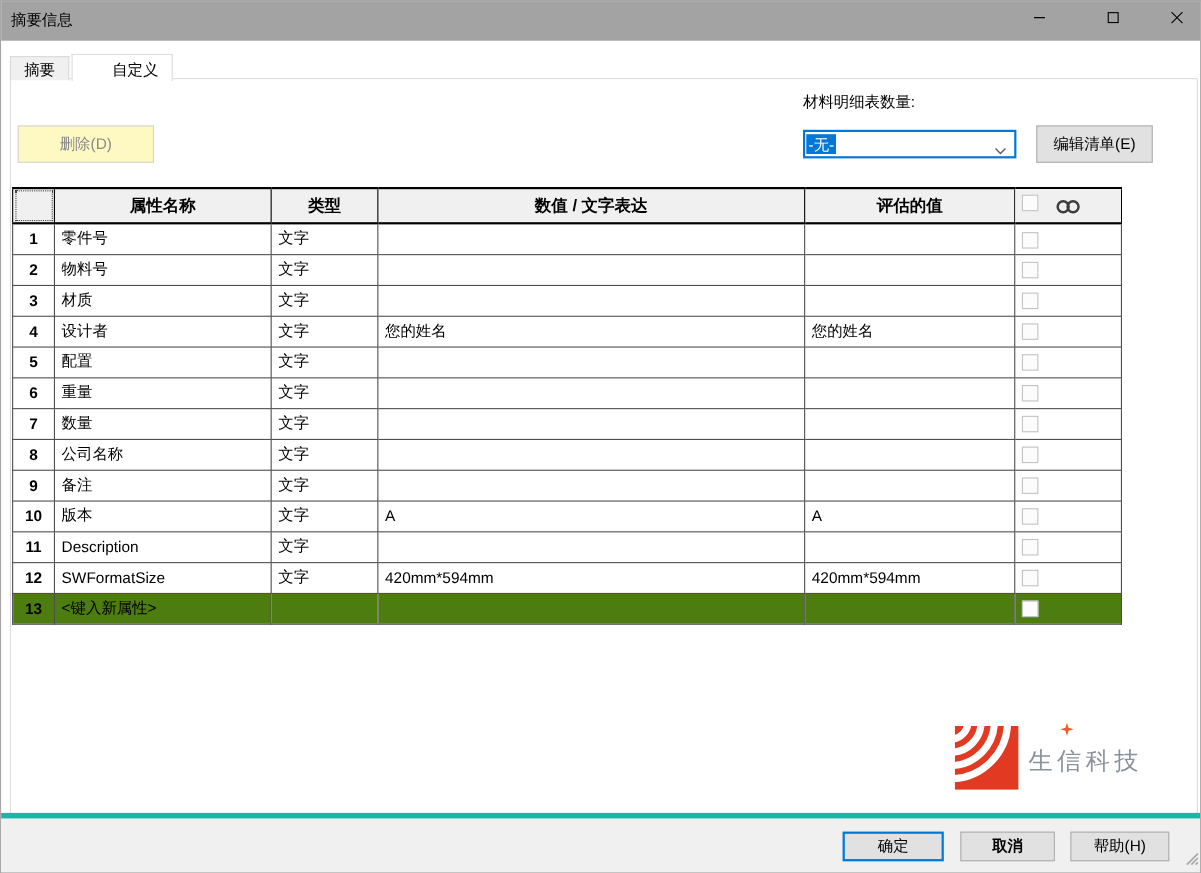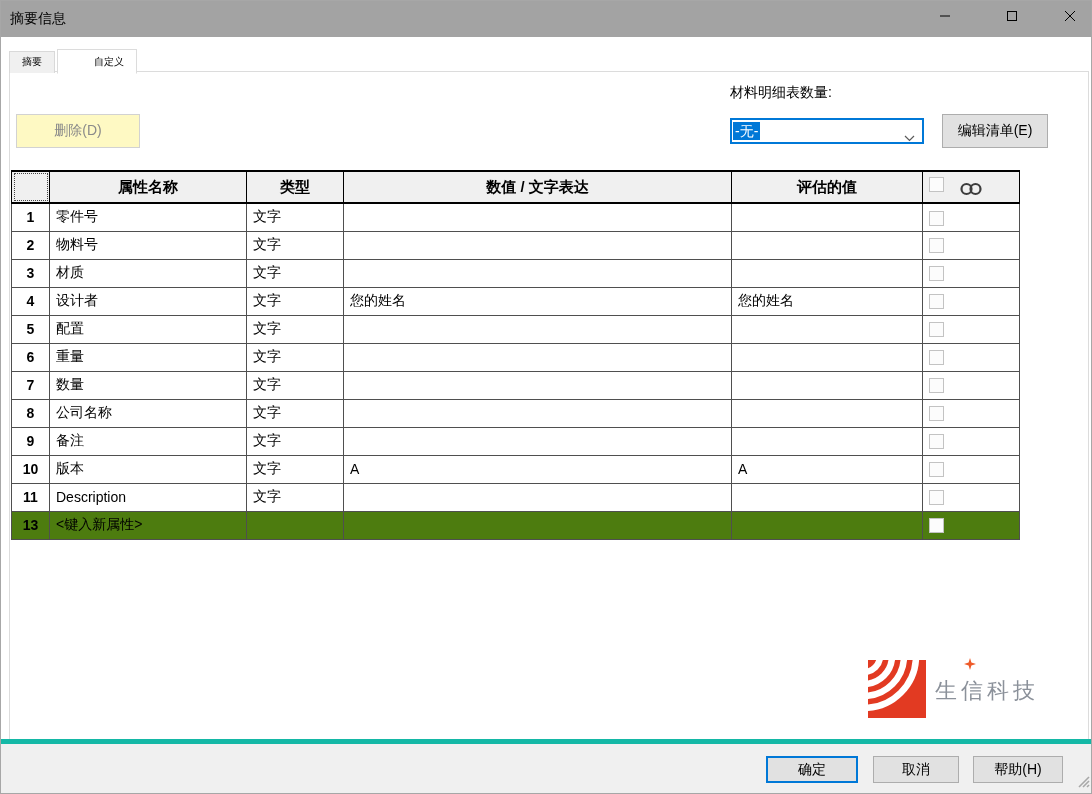--- a/index.html
+++ b/index.html
@@ -8,21 +8,21 @@
   
   .titlebar{position:absolute;left:0;top:0;right:0;height:36px;background:#a3a3a3;}
   .titlebar .title{position:absolute;left:9px;top:9px;font-size:14px;color:#000;}
   .winbtn{position:absolute;top:0;width:45px;height:32px;display:flex;align-items:center;justify-content:center;background:transparent;border:none;cursor:pointer;}
   .winbtn.min{left:921px;}
   .winbtn.max{left:988px;}
   .winbtn.close{left:1046px;}
 
   
   .tabstrip{position:absolute;left:8px;top:47px;z-index:3;display:flex;align-items:flex-end;}
-  .tab{box-sizing:border-box;padding:3px 12px 4px 12px;font-size:10px;color:#000;background:#f0f0f0;border:1px solid #d9d9d9;border-bottom:none;margin-right:2px;height:22px;cursor:pointer;}
+  .tab{box-sizing:border-box;padding:3px 12px 4px 12px;font-size:14px;color:#000;background:#f0f0f0;border:1px solid #d9d9d9;border-bottom:none;margin-right:2px;height:22px;cursor:pointer;}
   .tab.active{background:#ffffff;border:1px solid #dcdcdc;border-bottom:1px solid #ffffff;height:25px;padding-top:5px;position:relative;top:1px;padding-left:36px;}
 
   
   .page{position:absolute;left:8px;right:2px;top:70px;bottom:49px;background:#ffffff;border:1px solid #dcdcdc;box-sizing:border-box;}
 
   .btn{box-sizing:border-box;background:#e1e1e1;border:1px solid #adadad;font-size:14px;color:#000;font-family:inherit;cursor:pointer;}
   .btn-delete{position:absolute;left:6px;top:42px;width:124px;height:34px;background:#fef9c3;border:1px solid #d2d2d2;color:#8a8a8a;}
   .bom-label{position:absolute;left:720px;top:12px;font-size:14px;color:#000;}
   .combobox{position:absolute;left:720px;top:46px;width:194px;height:26px;background:#ffffff;border:2px solid #0078d7;box-sizing:border-box;cursor:pointer;}
   .combobox .sel{position:absolute;left:1px;top:2px;font-size:14px;color:#ffffff;background:#0078d7;padding:0 2px;line-height:18px;}
@@ -44,21 +44,21 @@
   td.linkcell .checkbox{margin-left:0;}
 
   
   .logo{position:absolute;left:858px;top:588px;display:flex;align-items:center;gap:9px;}
   .logo-text{font-size:22px;color:#8b919a;letter-spacing:4px;position:relative;}
   .logo-star{position:absolute;left:96px;top:-4px;}
 
   
   .footer{position:absolute;left:0;right:0;bottom:0;height:49px;background:#f0f0f0;border-top:5px solid #14b8a6;}
   .btn-ok{position:absolute;left:765px;top:12px;width:92px;height:27px;border:2px solid #0078d7;}
-  .btn-cancel{position:absolute;left:872px;top:12px;width:86px;height:27px;}
+  .btn-cancel{position:absolute;left:872px;top:12px;width:86px;height:27px;font-weight:bold;}
   .btn-help{position:absolute;left:972px;top:12px;width:90px;height:27px;}
   .grip{position:absolute;right:1px;bottom:1px;}
 </style>
 </head>
 <body>
 
 <div class="dialog">
 
   <div class="titlebar">
     <span class="title">摘要信息</span>
@@ -217,20 +217,28 @@
               <td class="linkcell"><span class="checkbox"></span></td>
             </tr>
             <tr>
               <td class="rownum">11</td>
               <td class="name">Description</td>
               <td class="type">文字</td>
               <td class="value"></td>
               <td class="eval"></td>
               <td class="linkcell"><span class="checkbox"></span></td>
             </tr>
+            <tr>
+              <td class="rownum">12</td>
+              <td class="name">SWFormatSize</td>
+              <td class="type">文字</td>
+              <td class="value">420mm*594mm</td>
+              <td class="eval">420mm*594mm</td>
+              <td class="linkcell"><span class="checkbox"></span></td>
+            </tr>
             <tr class="newrow">
               <td class="rownum">13</td>
               <td class="name">&lt;键入新属性&gt;</td>
               <td class="type"></td>
               <td class="value"></td>
               <td class="eval"></td>
               <td class="linkcell"><span class="checkbox"></span></td>
             </tr>
           </tbody>
       </table>

